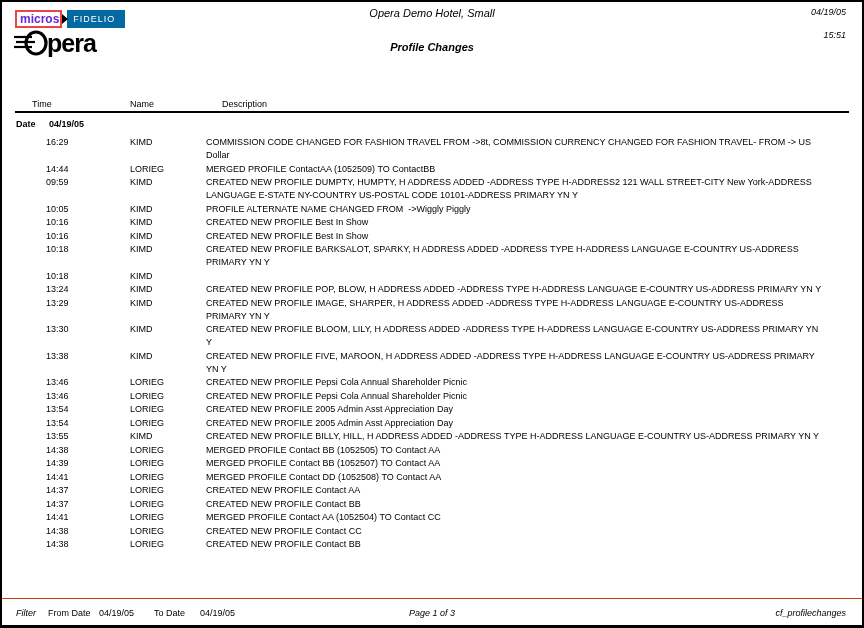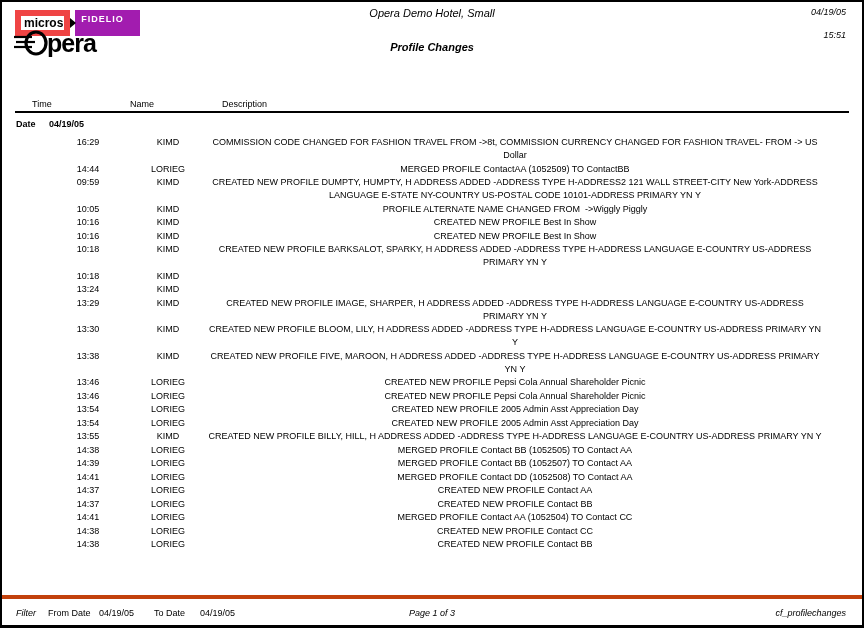--- a/index.html
+++ b/index.html
@@ -6,58 +6,58 @@
   .page {
     position:relative; width:864px; height:628px; box-sizing:border-box;
     background:#fff; color:#000;
     border:2px solid #000; border-bottom-width:3px;
     font-family:"Liberation Sans", sans-serif;
     overflow:hidden;
   }
   
   .logo-mf { position:absolute; left:13px; top:8px; display:inline-flex; align-items:stretch; }
   .logo-mf .micros {
-    border:6px solid #ef4444; background:#fff; color:#000000;
+    border:2px solid #ef4444; background:#fff; color:#6d28d9;
     font-weight:bold; font-size:12px; line-height:14px; padding:0 1px 0 3px;
   }
   .logo-mf .arrow {
     width:0; height:0; align-self:center;
     border-top:5px solid transparent; border-bottom:5px solid transparent;
     border-left:6px solid #000; margin:0 -1px 0 0; z-index:2;
   }
   .logo-mf .fidelio {
-    background:#a21caf; color:#fff; font-weight:bold; font-size:9px;
-    letter-spacing:1px; padding:4px 16px 3px 6px; line-height:11px;
+    background:#0369a1; color:#fff; font-weight:normal; font-size:9px;
+    letter-spacing:1px; padding:4px 10px 3px 6px; line-height:11px;
   }
   .logo-opera { position:absolute; left:12px; top:27px; display:flex; align-items:center; }
   .logo-opera .pera {
     font-weight:bold; font-size:25px; line-height:26px; letter-spacing:-1px; margin-left:-3px;
   }
   .hotel-title { position:absolute; top:5px; left:0; right:0; text-align:center; font-style:italic; font-size:11px; }
   .report-title { position:absolute; top:39px; left:0; right:0; text-align:center; font-style:italic; font-weight:bold; font-size:11px; }
   .page-date { position:absolute; top:5px; right:16px; font-style:italic; font-size:9px; }
   .page-time { position:absolute; top:28px; right:16px; font-style:italic; font-size:9px; }
   
   .col-headers { position:absolute; top:97px; left:0; right:0; font-size:9px; }
   .col-headers .c-time { position:absolute; left:30px; }
   .col-headers .c-name { position:absolute; left:128px; }
   .col-headers .c-desc { position:absolute; left:212px;padding-left:8px; }
   .header-rule { position:absolute; top:109px; left:13px; right:13px; height:2px; background:#000; }
   .group-row { position:absolute; top:117px; left:14px; font-size:9px; font-weight:bold; }
   .group-row .gdate { margin-left:11px; }
   
   .rows { position:absolute; top:134px; left:0; right:0; }
-  .row { display:flex; align-items:flex-start; font-size:9px; line-height:13px; margin-bottom:0.5px;text-align:center; }
+  .row { display:flex; align-items:flex-start; font-size:9px; line-height:13px; margin-bottom:0.5px; }
   .row .c-time { width:84px; margin-left:44px; flex:none; }
   .row .c-name { width:76px; flex:none; }
   .row .c-desc { width:618px; flex:none; white-space:pre-wrap; word-wrap:break-word; }
   
   .footer {
     position:absolute; left:0; right:0; bottom:0; height:26px;
-    border-top:4px solid #c2410c; font-size:9px;
+    border-top:1px solid #c2410c; font-size:9px;
   }
   .footer .f-filter { position:absolute; left:14px; top:9px; font-style:italic; }
   .footer .f-fromlab { position:absolute; left:46px; top:9px; }
   .footer .f-fromval { position:absolute; left:97px; top:9px; }
   .footer .f-tolab { position:absolute; left:152px; top:9px; }
   .footer .f-toval { position:absolute; left:198px; top:9px; }
   .footer .f-page { position:absolute; left:0; right:0; top:9px; text-align:center; font-style:italic; }
   .footer .f-repid { position:absolute; right:16px; top:9px; font-style:italic; }
 </style>
 </head>
@@ -143,20 +143,21 @@
       </div>
 
       <div class="row">
         <span class="c-time">10:18</span>
         <span class="c-name">KIMD</span>
       </div>
 
       <div class="row">
         <span class="c-time">13:24</span>
         <span class="c-name">KIMD</span>
+        <span class="c-desc">CREATED NEW PROFILE POP, BLOW, H ADDRESS ADDED -ADDRESS TYPE H-ADDRESS LANGUAGE E-COUNTRY US-ADDRESS PRIMARY YN Y</span>
       </div>
 
       <div class="row">
         <span class="c-time">13:29</span>
         <span class="c-name">KIMD</span>
         <span class="c-desc">CREATED NEW PROFILE IMAGE, SHARPER, H ADDRESS ADDED -ADDRESS TYPE H-ADDRESS LANGUAGE E-COUNTRY US-ADDRESS PRIMARY YN Y</span>
       </div>
 
       <div class="row">
         <span class="c-time">13:30</span>

